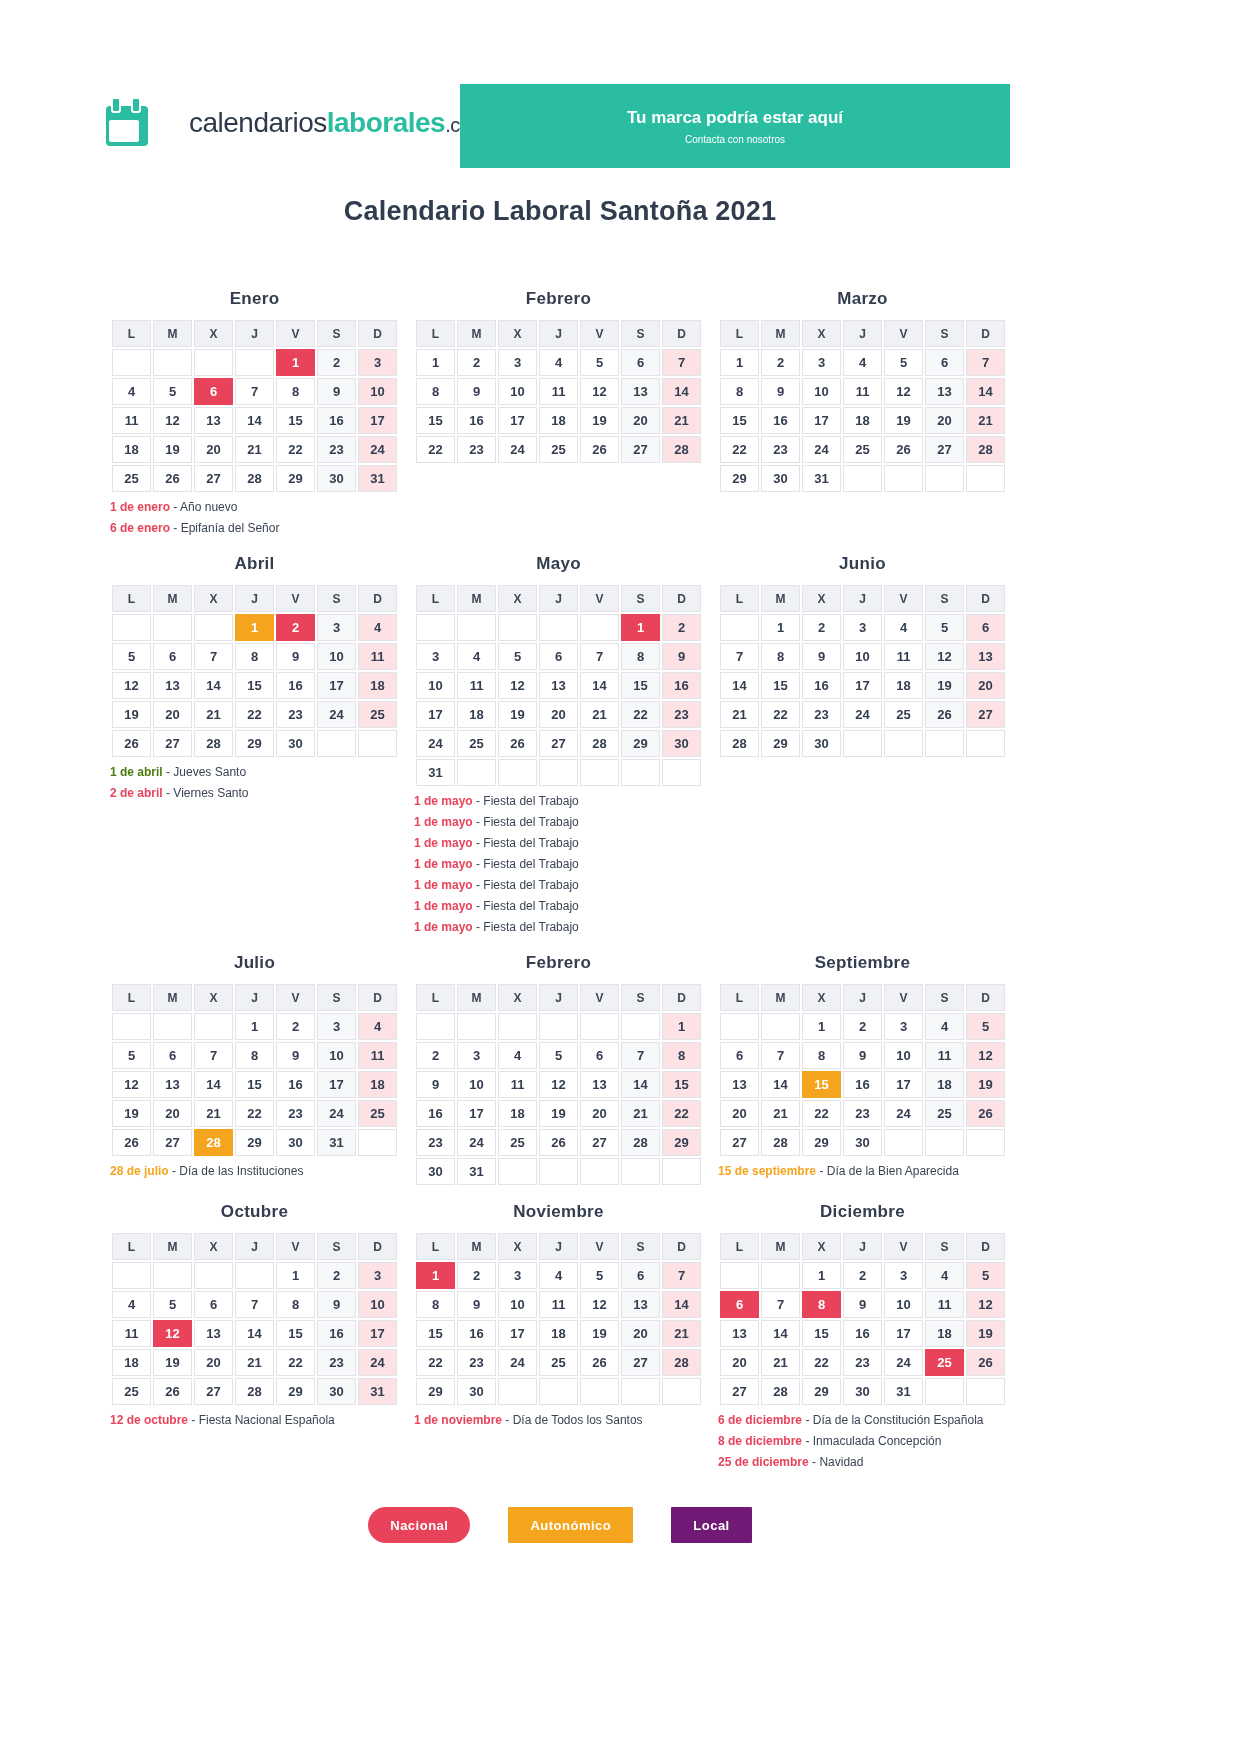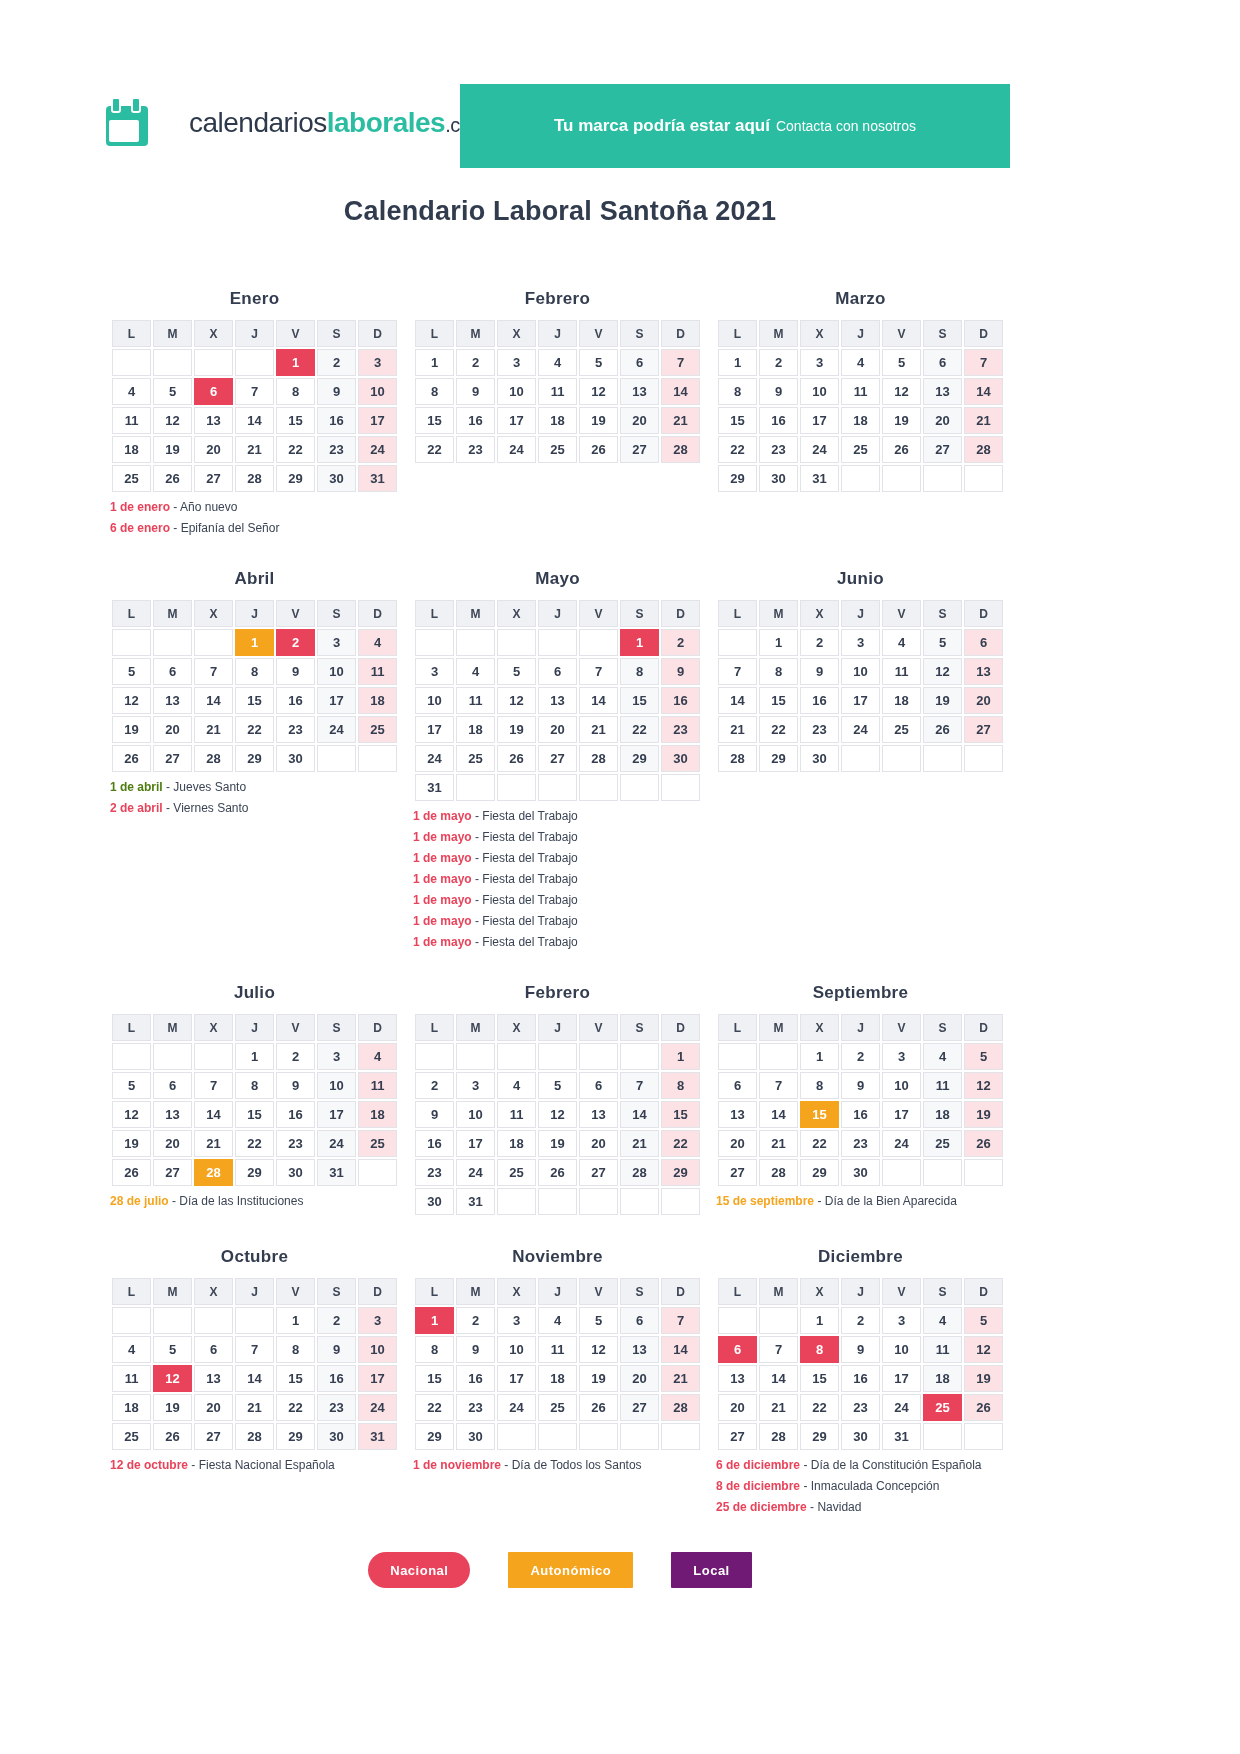--- a/index.html
+++ b/index.html
@@ -19,29 +19,29 @@
   .container{width:900px;margin-left:110px;}
 
   
   .header{position:relative;margin-top:84px;height:84px;}
   .logo{position:absolute;left:-4px;top:14px;display:flex;align-items:center;cursor:pointer;}
   .logo-icon{width:44px;height:50px;position:relative;margin-right:8px;}
   .logo-text{font-size:28px;letter-spacing:-0.5px;color:#2E3A4C;white-space:nowrap;margin-left:31px;}
   .logo-text .bold{font-weight:700;color:var(--teal);}
   .logo-text .tld{font-size:20px;color:#2E3A4C;}
   .banner{position:absolute;left:350px;top:0;width:550px;height:84px;background:var(--teal);
-          display:flex;flex-direction:row;align-items:center;justify-content:center;gap:6px;cursor:pointer;}
+          display:flex;flex-direction:column;align-items:center;justify-content:center;gap:6px;cursor:pointer;}
   .banner-line1{color:#fff;font-weight:700;font-size:17px;}
-  .banner-line2{color:#fff;font-size:14px;}
+  .banner-line2{color:#fff;font-size:10px;}
 
   
   .page-title{margin-top:28px;text-align:center;font-size:27px;font-weight:700;color:#313C4E;letter-spacing:0.2px;}
 
   
-  .months-grid{margin-top:62px;display:grid;grid-template-columns:repeat(3,289px);column-gap:14px;row-gap:30px;align-items:start;}
+  .months-grid{margin-top:62px;display:grid;grid-template-columns:repeat(3,289px);column-gap:14px;row-gap:30px;align-items:start;gap:15px;}
   .month-title{text-align:center;font-size:17px;font-weight:700;color:#333D4F;margin-bottom:9px;letter-spacing:0.3px;}
   table.cal{border-collapse:separate;border-spacing:2px;}
   table.cal th,table.cal td{width:39px;height:27px;text-align:center;vertical-align:middle;
       border:1px solid var(--cell-border);font-size:13px;font-weight:700;color:#343E50;}
   table.cal th{background:var(--head-bg);font-size:12px;color:#3E4757;}
   table.cal td{background:#ffffff;}
   table.cal td.sat{background:var(--sat-bg);}
   table.cal td.sun{background:var(--sun-bg);}
   table.cal td.hl{color:#ffffff;border-color:transparent;}
   .notes{margin-top:3px;}

